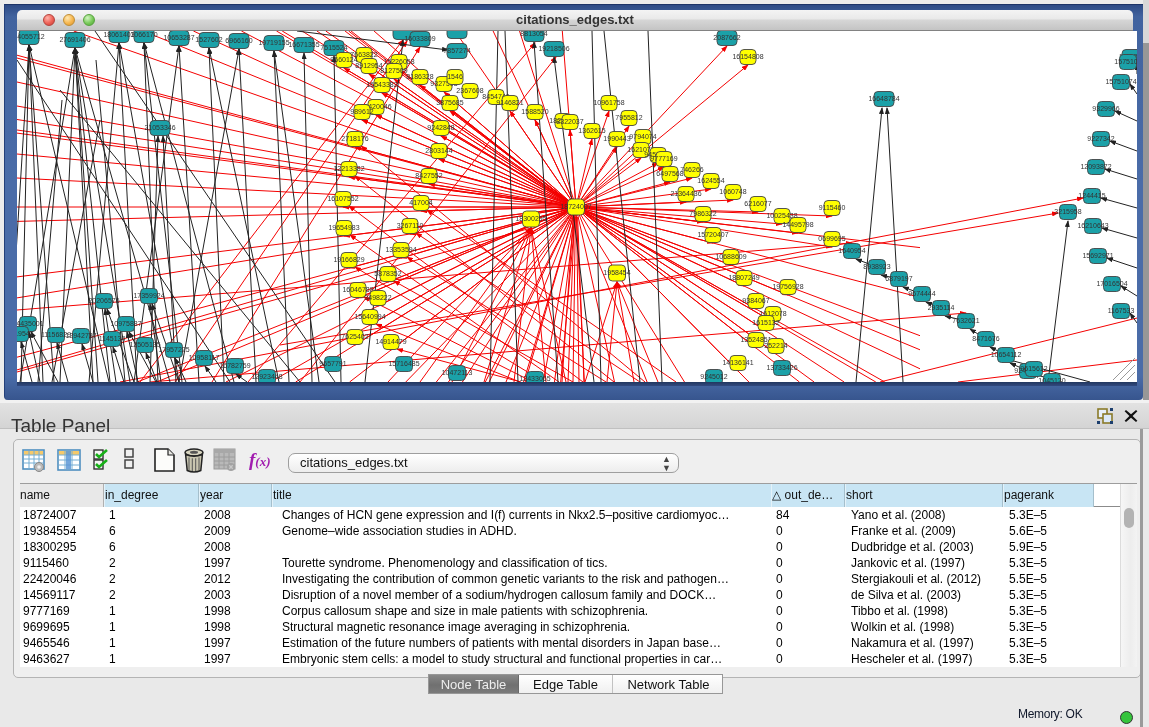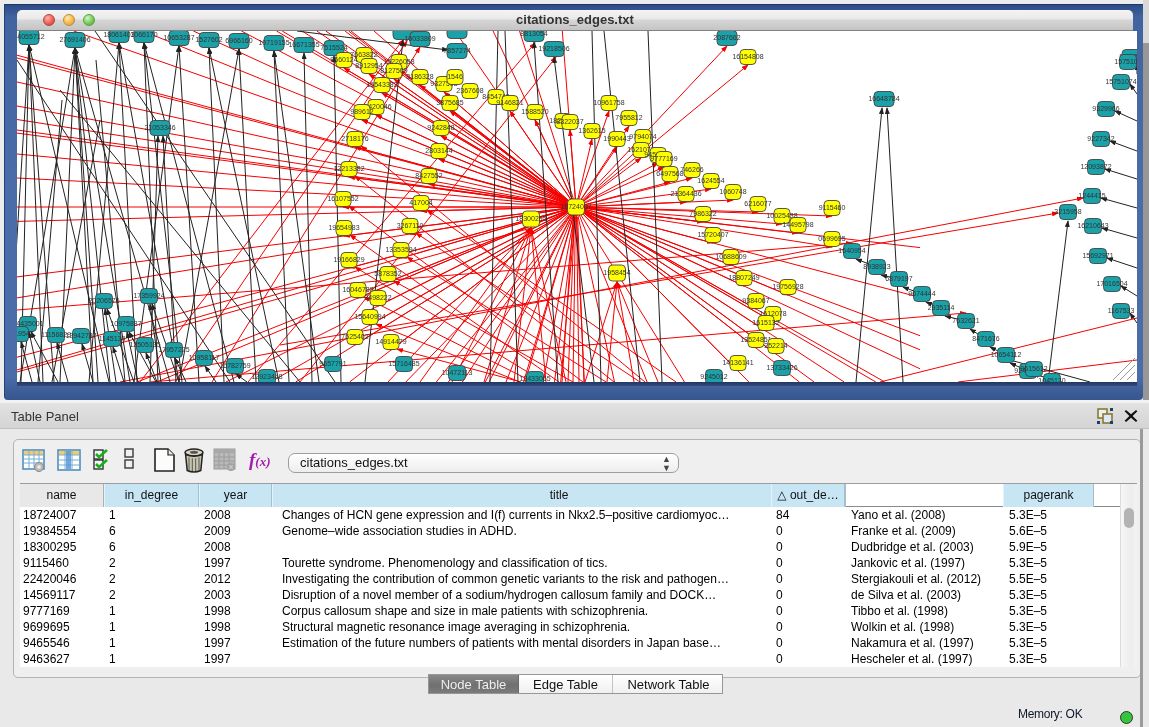--- a/index.html
+++ b/index.html
@@ -15,29 +15,29 @@
 .ball{position:absolute;top:4px;width:12px;height:12px;border-radius:50%}
 #b1{left:26px;background:radial-gradient(circle at 35% 30%,#ffb3ab,#ee6156 55%,#c63f38);border:1px solid #b5423c}
 #b2{left:46px;background:radial-gradient(circle at 35% 30%,#ffe9b3,#f6b64e 55%,#d89434);border:1px solid #c08e34}
 #b3{left:66px;background:radial-gradient(circle at 35% 30%,#d2f5c3,#79ca5a 55%,#52a438);border:1px solid #57a33e}
 #canvas{position:absolute;left:17px;top:31px;width:1120px;height:351px;background:#fff;overflow:hidden}
 #rightstrip1{position:absolute;left:1143px;top:0;width:6px;height:43px;background:#d8d8d8}
 #rightstrip2{position:absolute;left:1143px;top:43px;width:6px;height:357px;background:#979797}
 #gapline{position:absolute;left:0;top:400px;width:1149px;height:3px;background:#f2f2f2}
 #tpbar{position:absolute;left:0;top:403px;width:1149px;height:26px;
  background:linear-gradient(180deg,#e2e2e2,#d4d4d4);border-bottom:1px solid #c0c0c0}
-#tpbar span{position:absolute;left:11px;top:6px;font-size:13px;color:#333}
+#tpbar span{position:absolute;left:11px;top:12px;font-size:19px;color:#333}
 #panel{position:absolute;left:13px;top:439px;width:1128px;height:239px;
  background:#efefef;border:1px solid #b4b4b4;border-radius:5px}
 #toolbar{position:absolute;left:0;top:0;width:100%;height:42px}
 #combo{position:absolute;left:274px;top:13px;width:391px;height:20px;border:1px solid #9e9e9e;border-radius:7px;
  background:linear-gradient(180deg,#ffffff,#ededed);font-size:13px;color:#111;line-height:18px;padding-left:11px}
 #combo .ar{position:absolute;right:7px;top:1px;font-size:9px;color:#444;line-height:9px}
 #thead{position:absolute;left:6px;top:43px;width:1117px;height:24px;border-top:1px solid #9d9d9d;border-bottom:1px solid #8b8b8b;background:#fff}
-#thead span{position:absolute;top:0;height:23px;line-height:23px;text-align:center;font-size:12px;color:#111;
+#thead span{position:absolute;top:0;height:23px;line-height:23px;text-align:left;font-size:12px;color:#111;
  background:#c8e5f4;border-right:1px solid #a5bfcc;border-left:1px solid #e4f2f9}
 #thead .h0{left:0;width:84px;background:#e8e8e8;border-left:none;border-right:1px solid #b0b0b0}
 #thead .h1{left:84px;width:95px}
 #thead .h2{left:179px;width:73px}
 #thead .h3{left:252px;width:574px}
 #thead .h4{left:751px;width:74px}
 #thead .h5{left:825px;width:158px}
 #thead .h6{left:983px;width:91px}
 #tbody{position:absolute;left:6px;top:67px;width:1117px;height:160px;background:#fff;overflow:hidden}
 .tr{position:relative;height:16px;line-height:16px;font-size:12px;color:#000;white-space:nowrap}
@@ -656,20 +656,21 @@
   </svg>
   <div style="position:absolute;left:235px;top:9px;font-family:'Liberation Serif',serif;font-style:italic;font-weight:bold;color:#a21caf"><span style="font-size:19px">f</span><span style="font-size:13px">(x)</span></div>
   <div id="combo">citations_edges.txt<span class="ar">▲<br>▼</span></div>
  </div>
  <div id="thead">
       <span class="h0">name</span>
       <span class="h1">in_degree</span>
       <span class="h2">year</span>
       <span class="h3">title</span>
       <span class="h4">△ out_de…</span>
+      <span class="h5">short</span>
       <span class="h6">pagerank</span>
     </div>
  <div id="tbody">
 <div class="tr">
         <span class="c0">18724007</span>
         <span class="c1">1</span>
         <span class="c2">2008</span>
         <span class="c3">Changes of HCN gene expression and I(f) currents in Nkx2.5–positive cardiomyoc…</span>
         <span class="c4">84</span>
         <span class="c5">Yano et al. (2008)</span>
@@ -743,20 +744,21 @@
         <span class="c2">1997</span>
         <span class="c3">Estimation of the future numbers of patients with mental disorders in Japan base…</span>
         <span class="c4">0</span>
         <span class="c5">Nakamura et al. (1997)</span>
         <span class="c6">5.3E–5</span>
       </div>
 <div class="tr">
         <span class="c0">9463627</span>
         <span class="c1">1</span>
         <span class="c2">1997</span>
+        <span class="c3">Embryonic stem cells: a model to study structural and functional properties in car…</span>
         <span class="c4">0</span>
         <span class="c5">Hescheler et al. (1997)</span>
         <span class="c6">5.3E–5</span>
       </div>
  </div>
  <div id="vsb">
       <div class="th"></div>
     </div>
 </div>
 <div id="tabs">

